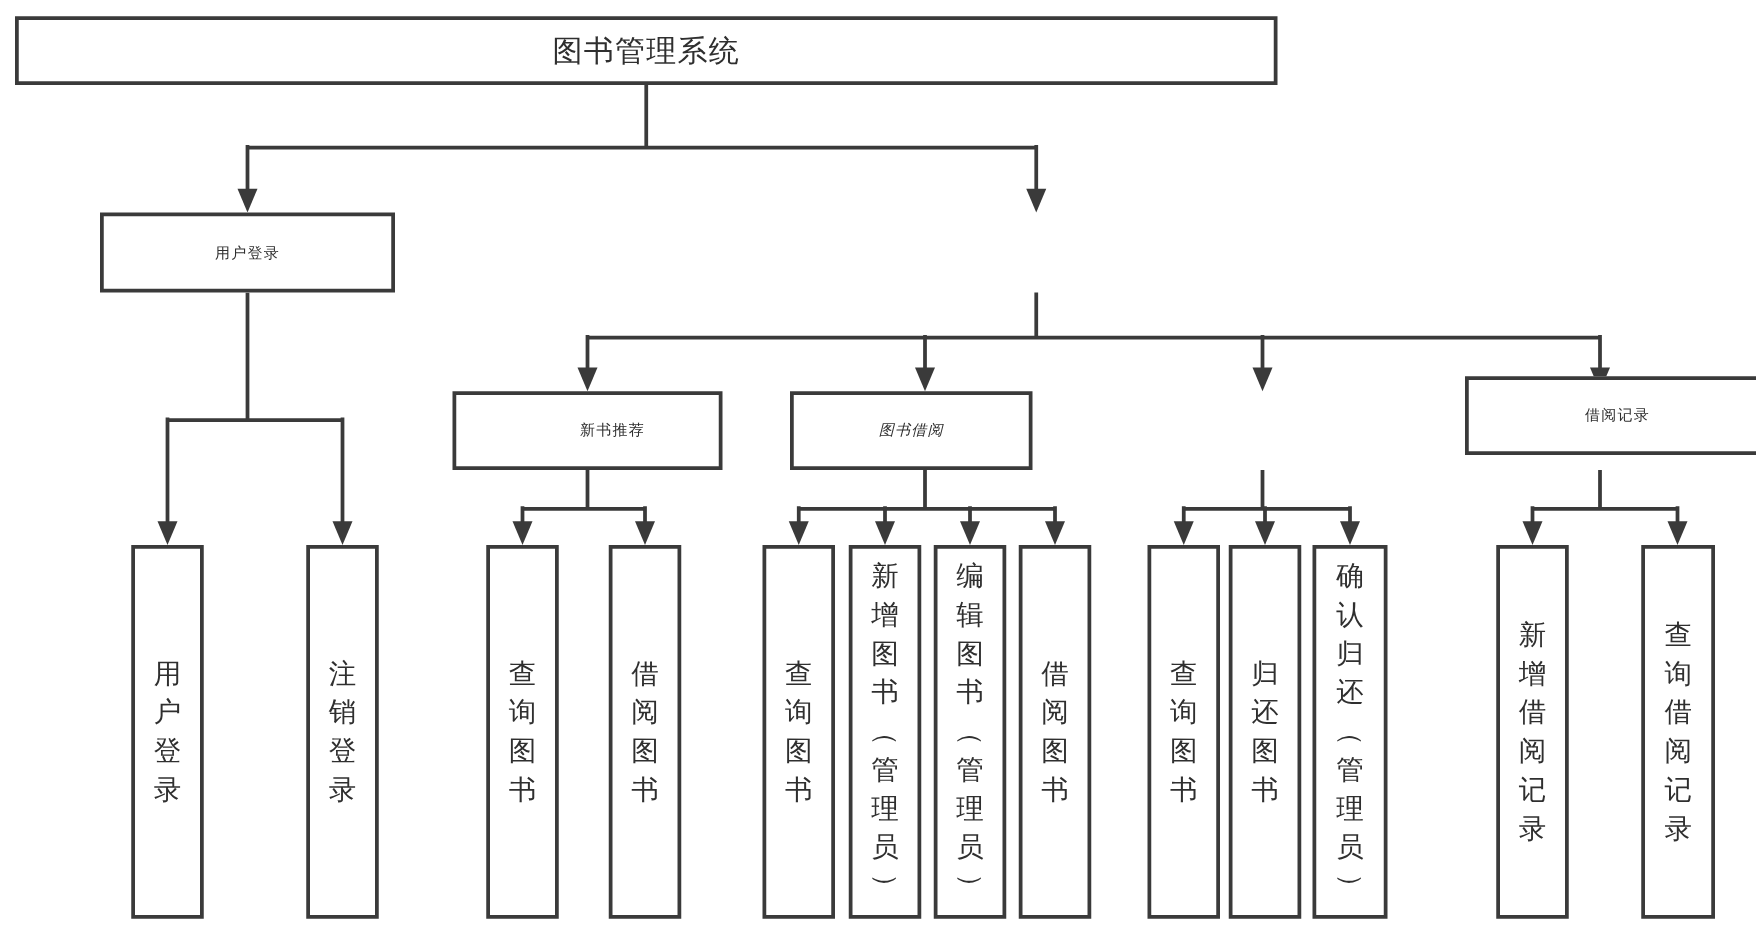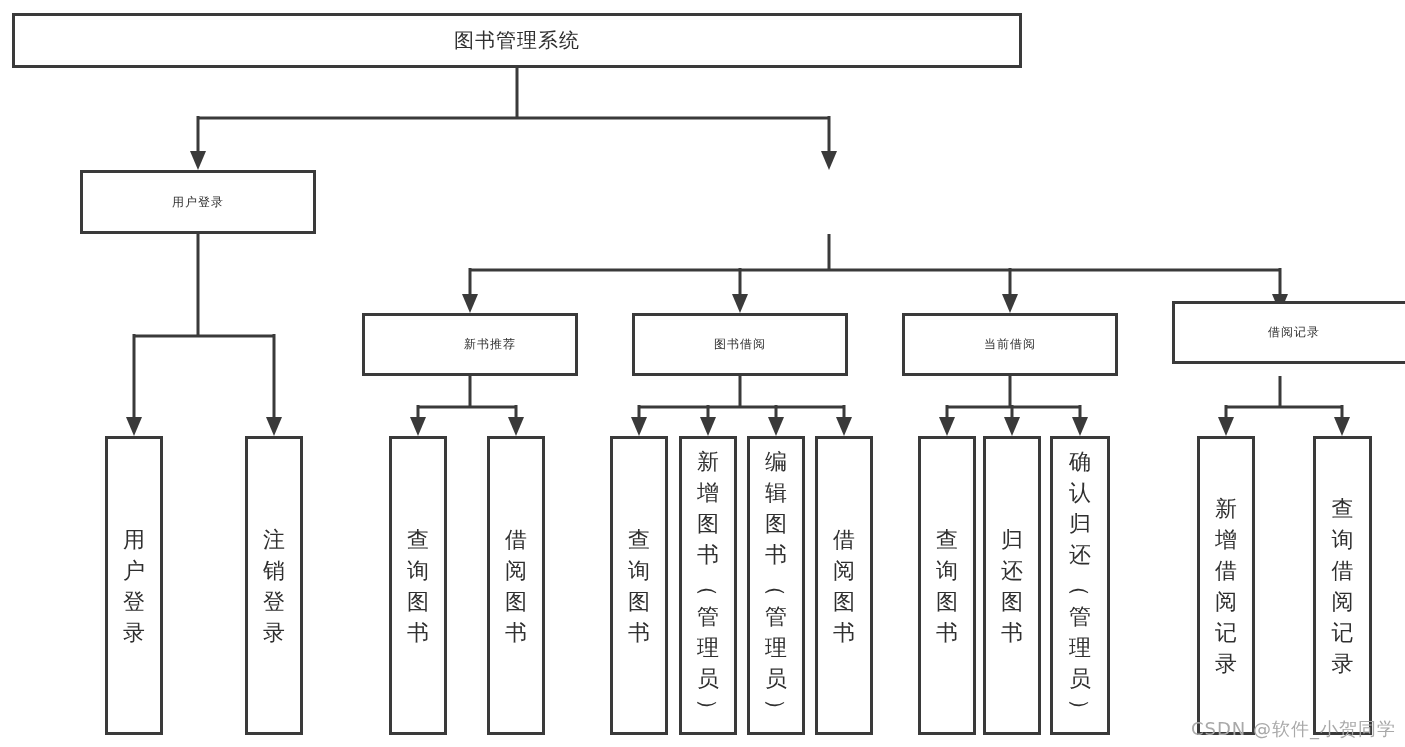--- a/index.html
+++ b/index.html
@@ -29,21 +29,21 @@
   .node {
     position: absolute;
     border: 3px solid var(--line);
     background: var(--bg);
     color: var(--text);
     display: flex;
     align-items: center;
     justify-content: center;
   }
   .hbox { font-size: 12px; letter-spacing: 1px; }
-  .root-box { font-size: 20px; }
+  .root-box { font-size: 24px; }
   .vbox {
     flex-direction: column;
     font-size: 22px;
   }
   .vchar {
     display: block;
     height: 31px;
     line-height: 31px;
     text-align: center;
   }
@@ -102,22 +102,21 @@
       <polygon points="1218,417 1234,417 1226,436"></polygon>
       <polygon points="1334,417 1350,417 1342,436"></polygon>
     </g>
   </svg>
 
   <div class="node hbox root-box" style="left:12px; top:13px; width:1010px; height:55px;">图书管理系统</div>
 
   <div class="node hbox" style="left:80px; top:170px; width:236px; height:64px;">用户登录</div>
 
   <div class="node hbox" style="left:362px; top:313px; width:216px; height:63px;padding-left:40px;">新书推荐</div>
-  <div class="node hbox" style="left:632px; top:313px; width:216px; height:63px;">图书借阅</div>
-  <div class="node hbox" style="left:902px; top:313px; width:216px; height:63px;">当前借阅</div>
+  <div class="node hbox" style="left:632px; top:313px; width:194px; height:63px;font-style:italic;">图书借阅</div>
   <div class="node hbox" style="left:1172px; top:301px; width:244px; height:63px;">借阅记录</div>
 
   <div class="node vbox" style="left:105px; top:436px; width:58px; height:299px;">
       <span class="vchar">用</span>
       <span class="vchar">户</span>
       <span class="vchar">登</span>
       <span class="vchar">录</span>
     </div>
   <div class="node vbox" style="left:245px; top:436px; width:58px; height:299px;">
       <span class="vchar">注</span>
@@ -208,15 +207,14 @@
     </div>
   <div class="node vbox" style="left:1313px; top:436px; width:59px; height:299px;">
       <span class="vchar">查</span>
       <span class="vchar">询</span>
       <span class="vchar">借</span>
       <span class="vchar">阅</span>
       <span class="vchar">记</span>
       <span class="vchar">录</span>
     </div>
 
-  <div class="watermark">CSDN @软件_小贺同学</div>
 
 </div>
 
 </body></html>

